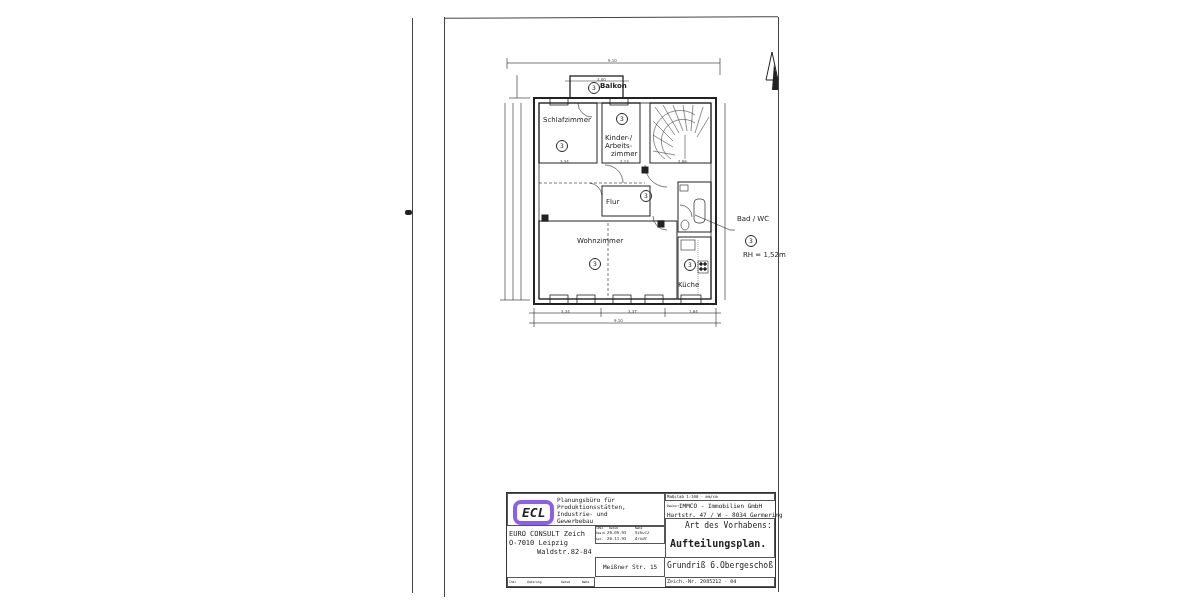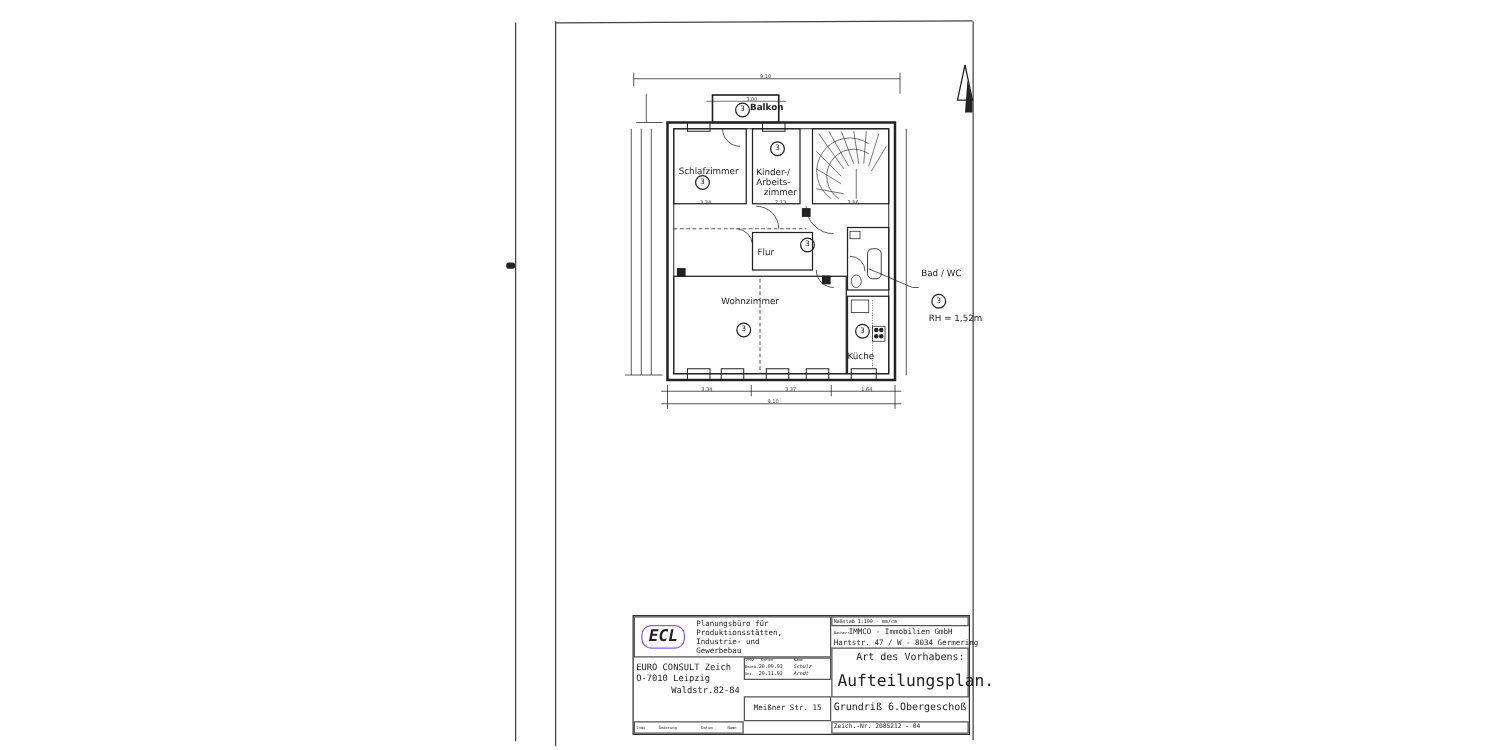--- a/index.html
+++ b/index.html
@@ -123,21 +123,21 @@
 
       <line x1="230" y1="48" x2="230" y2="245"></line>
     </g>
 
     <polyline points="200,160 235,175 255,175" stroke-width="0.6"></polyline>
   </g>
 </svg>
 
 <span class="txt room-label" style="left:600px;top:82px;font-weight:bold;">Balkon</span>
 <span class="circ" style="left:588px;top:82px;">3</span>
-<span class="txt room-label" style="left:543px;top:133px;">Schlafzimmer</span>
+<span class="txt room-label" style="left:543px;top:116px;">Schlafzimmer</span>
 <span class="circ" style="left:556px;top:140px;">3</span>
 <span class="circ" style="left:616px;top:113px;">3</span>
 <span class="txt room-label" style="left:605px;top:134px;">Kinder-/</span>
 <span class="txt room-label" style="left:605px;top:142px;">Arbeits-</span>
 <span class="txt room-label" style="left:611px;top:150px;">zimmer</span>
 <span class="txt room-label" style="left:606px;top:198px;">Flur</span>
 <span class="circ" style="left:640px;top:190px;">3</span>
 <span class="txt room-label" style="left:577px;top:237px;">Wohnzimmer</span>
 <span class="circ" style="left:589px;top:258px;">3</span>
 <span class="circ" style="left:684px;top:259px;">3</span>
@@ -151,21 +151,21 @@
 <span class="txt dim" style="left:560px;top:159px;">3,34</span>
 <span class="txt dim" style="left:620px;top:159px;">2,13</span>
 <span class="txt dim" style="left:678px;top:159px;">2,86</span>
 <span class="txt dim" style="left:561px;top:309px;">3,34</span>
 <span class="txt dim" style="left:628px;top:309px;">3,37</span>
 <span class="txt dim" style="left:689px;top:309px;">1,64</span>
 <span class="txt dim" style="left:614px;top:318px;">9,10</span>
 
 <div class="tb">
   <div class="cell" style="left:0;top:0;width:158px;height:33px;"></div>
-  <div class="t" style="left:6px;top:7px;font-size:13px;font-style:italic;font-weight:bold;border:1px solid #8b5cf6;border-radius:8px;padding:1px 5px;">ECL</div>
+  <div class="t" style="left:6px;top:7px;font-size:13px;font-style:italic;font-weight:bold;border:4px solid #8b5cf6;border-radius:8px;padding:1px 5px;">ECL</div>
   <div class="t" style="left:50px;top:3px;font-size:6px;">Planungsbüro für</div>
   <div class="t" style="left:50px;top:10px;font-size:6px;">Produktionsstätten,</div>
   <div class="t" style="left:50px;top:17px;font-size:6px;">Industrie- und</div>
   <div class="t" style="left:50px;top:24px;font-size:6px;">Gewerbebau</div>
 
   <div class="t" style="left:2px;top:37px;font-size:7px;">EURO CONSULT Zeich</div>
   <div class="t" style="left:2px;top:46px;font-size:7px;">O-7010 Leipzig</div>
   <div class="t" style="left:2px;top:55px;font-size:7px;padding-left:28px;">Waldstr.82-84</div>
 
   <div class="cell" style="left:88px;top:33px;width:70px;height:18px;"></div>
@@ -188,17 +188,17 @@
   <div class="t" style="left:54px;top:87px;font-size:3px;">Datum</div>
   <div class="t" style="left:75px;top:87px;font-size:3px;">Name</div>
 
   <div class="cell" style="left:158px;top:0;width:110px;height:8px;"></div>
   <div class="t" style="left:160px;top:1px;font-size:4px;">Maßstab 1:100 - mm/cm</div>
   <div class="t" style="left:160px;top:11px;font-size:3px;">Bauherr</div>
   <div class="t" style="left:172px;top:9px;font-size:6px;">IMMCO - Immobilien GmbH</div>
   <div class="t" style="left:160px;top:18px;font-size:6px;">Hartstr. 47 / W - 8034 Germering</div>
   <div class="cell" style="left:158px;top:25px;width:110px;height:40px;"></div>
   <div class="t" style="left:178px;top:28px;font-size:8px;">Art des Vorhabens:</div>
-  <div class="t" style="left:163px;top:45px;font-size:13px;">Aufteilungsplan.</div>
+  <div class="t" style="left:163px;top:45px;font-size:10px;font-weight:bold;">Aufteilungsplan.</div>
   <div class="t" style="left:160px;top:68px;font-size:8px;">Grundriß 6.Obergeschoß</div>
   <div class="cell" style="left:158px;top:84px;width:110px;height:10px;"></div>
   <div class="t" style="left:160px;top:85px;font-size:5px;">Zeich.-Nr. 2085212 - 04</div>
 </div>
 
 </body></html>

